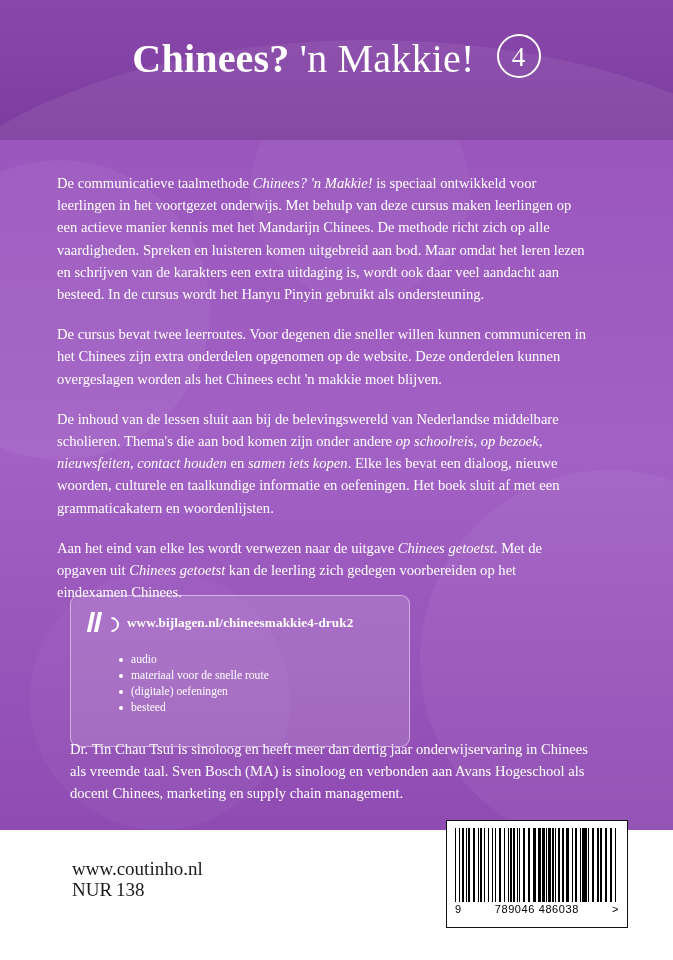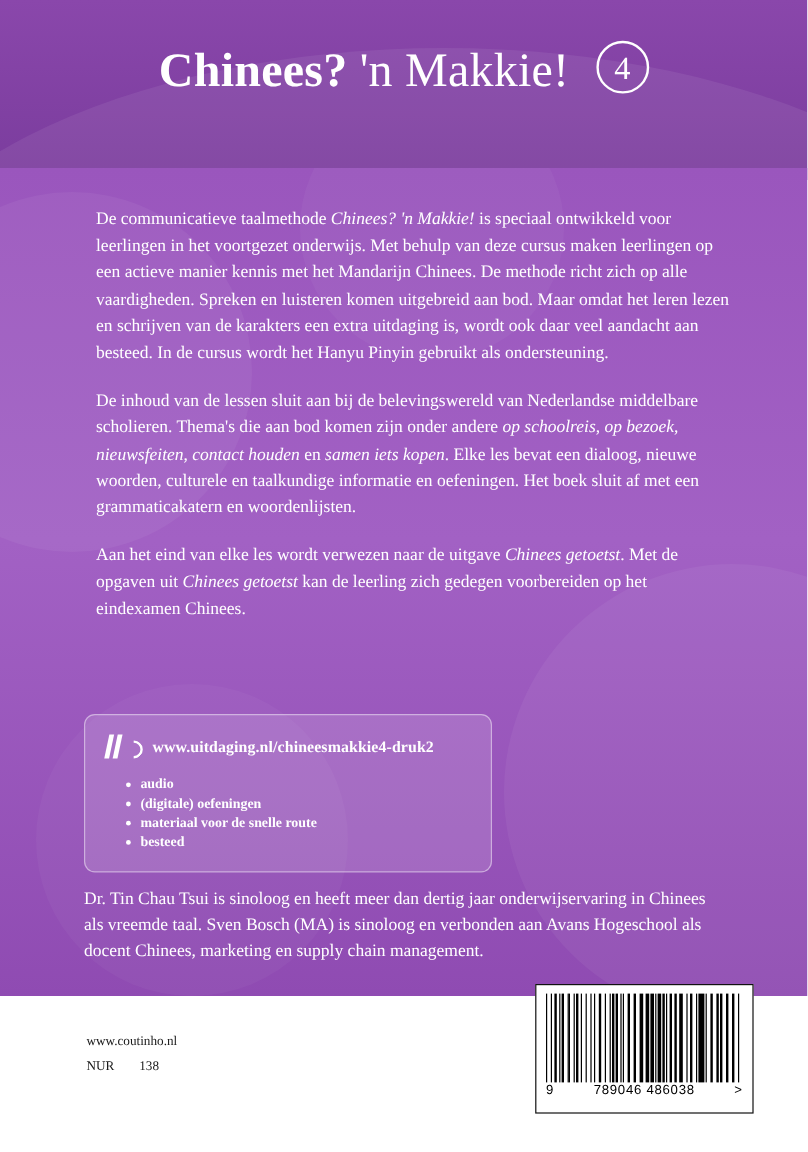--- a/index.html
+++ b/index.html
@@ -94,21 +94,21 @@
     background: rgba(255,255,255,0.05);
     pointer-events: none;
   }
   .deco-1 { left: -90px; top: 20px;  width: 300px; height: 300px; }
   .deco-2 { left: 420px; top: 330px; width: 380px; height: 380px; }
   .deco-3 { left: 30px;  top: 430px; width: 260px; height: 260px; background: rgba(255,255,255,0.035); }
   .deco-4 { left: 250px; top: -60px; width: 220px; height: 220px; background: rgba(255,255,255,0.04); }
 
   .body-content {
     position: absolute;
-    left: 80px;
+    left: 57px;
     top: 32px;
     width: 533px;
     color: #ffffff;
   }
   .para {
     font-size: 14.6px;
     line-height: 22.2px;
     margin: 0 0 18px 0;
     text-align: left;
   }
@@ -166,24 +166,23 @@
     border-radius: 50%;
     transform: rotate(45deg);
   }
   .online-url {
     font-size: 13.2px;
     font-weight: bold;
     letter-spacing: 0.1px;
     white-space: nowrap;
   }
   .online-list {
-    margin: 2px;
+    margin: 16px;
     padding: 0 0 0 16px;
     list-style: none;
-    font-weight: bold;
   }
   .online-list li {
     font-size: 11.6px;
     line-height: 16px;
     position: relative;
     padding-left: 12px;
   }
   .online-list li:before {
     content: "";
     position: absolute;
@@ -213,21 +212,21 @@
     top: 830px;
     width: 673px;
     height: 130px;
     background: #ffffff;
   }
   .footer-info {
     position: absolute;
     left: 72px;
     top: 28px;
     color: #1a1a1a;
-    font-size: 11px;
+    font-size: 19px;
     line-height: 21px;
   }
   .footer-info .row {
     white-space: nowrap;
   }
   .footer-info .lbl {
     display: inline-block;
     width: 44px;
   }
 
@@ -279,37 +278,38 @@
   </div>
 
   <div class="body-band">
     <div class="deco deco-1"></div>
     <div class="deco deco-2"></div>
     <div class="deco deco-3"></div>
     <div class="deco deco-4"></div>
 
     <div class="body-content">
       <p class="para">De communicatieve taalmethode <em>Chinees? 'n Makkie!</em> is speciaal ontwikkeld voor leerlingen in het voortgezet onderwijs. Met behulp van deze cursus maken leerlingen op een actieve manier kennis met het Mandarijn Chinees. De methode richt zich op alle vaardigheden. Spreken en luisteren komen uitgebreid aan bod. Maar omdat het leren lezen en schrijven van de karakters een extra uitdaging is, wordt ook daar veel aandacht aan besteed. In de cursus wordt het Hanyu Pinyin gebruikt als ondersteuning.</p>
+      <p class="para">De cursus bevat twee leerroutes. Voor degenen die sneller willen kunnen communiceren in het Chinees zijn extra onderdelen opgenomen op de website. Deze onderdelen kunnen overgeslagen worden als het Chinees echt 'n makkie moet blijven.</p>
       <p class="para">De inhoud van de lessen sluit aan bij de belevingswereld van Nederlandse middelbare scholieren. Thema's die aan bod komen zijn onder andere <em>op schoolreis</em>, <em>op bezoek</em>, <em>nieuwsfeiten</em>, <em>contact houden</em> en <em>samen iets kopen</em>. Elke les bevat een dialoog, nieuwe woorden, culturele en taalkundige informatie en oefeningen. Het boek sluit af met een grammaticakatern en woordenlijsten.</p>
       <p class="para">Aan het eind van elke les wordt verwezen naar de uitgave <em>Chinees getoetst</em>. Met de opgaven uit <em>Chinees getoetst</em> kan de leerling zich gedegen voorbereiden op het eindexamen Chinees.</p>
     </div>
 
     <div class="online-box">
       <div class="online-url-row">
         <span class="url-icon">
           <span class="bar b1"></span>
           <span class="bar b2"></span>
           <span class="arc"></span>
         </span>
-        <span class="online-url">www.uitdaging.nl/chineesmakkie4-druk2</span>
+        <span class="online-url">www.bijlagen.nl/chineesmakkie4-druk2</span>
       </div>
       <ul class="online-list">
         <li>audio</li>
+        <li>materiaal voor de snelle route</li>
         <li>(digitale) oefeningen</li>
-        <li>materiaal voor de snelle route</li>
         <li>besteed</li>
       </ul>
     </div>
 
     <div class="authors">Dr. Tin Chau Tsui is sinoloog en heeft meer dan dertig jaar onderwijservaring in Chinees als vreemde taal. Sven Bosch (MA) is sinoloog en verbonden aan Avans Hogeschool als docent Chinees, marketing en supply chain management.</div>
   </div>
 
   <div class="footer">
     <div class="footer-info">
       <div class="row">www.coutinho.nl</div>

